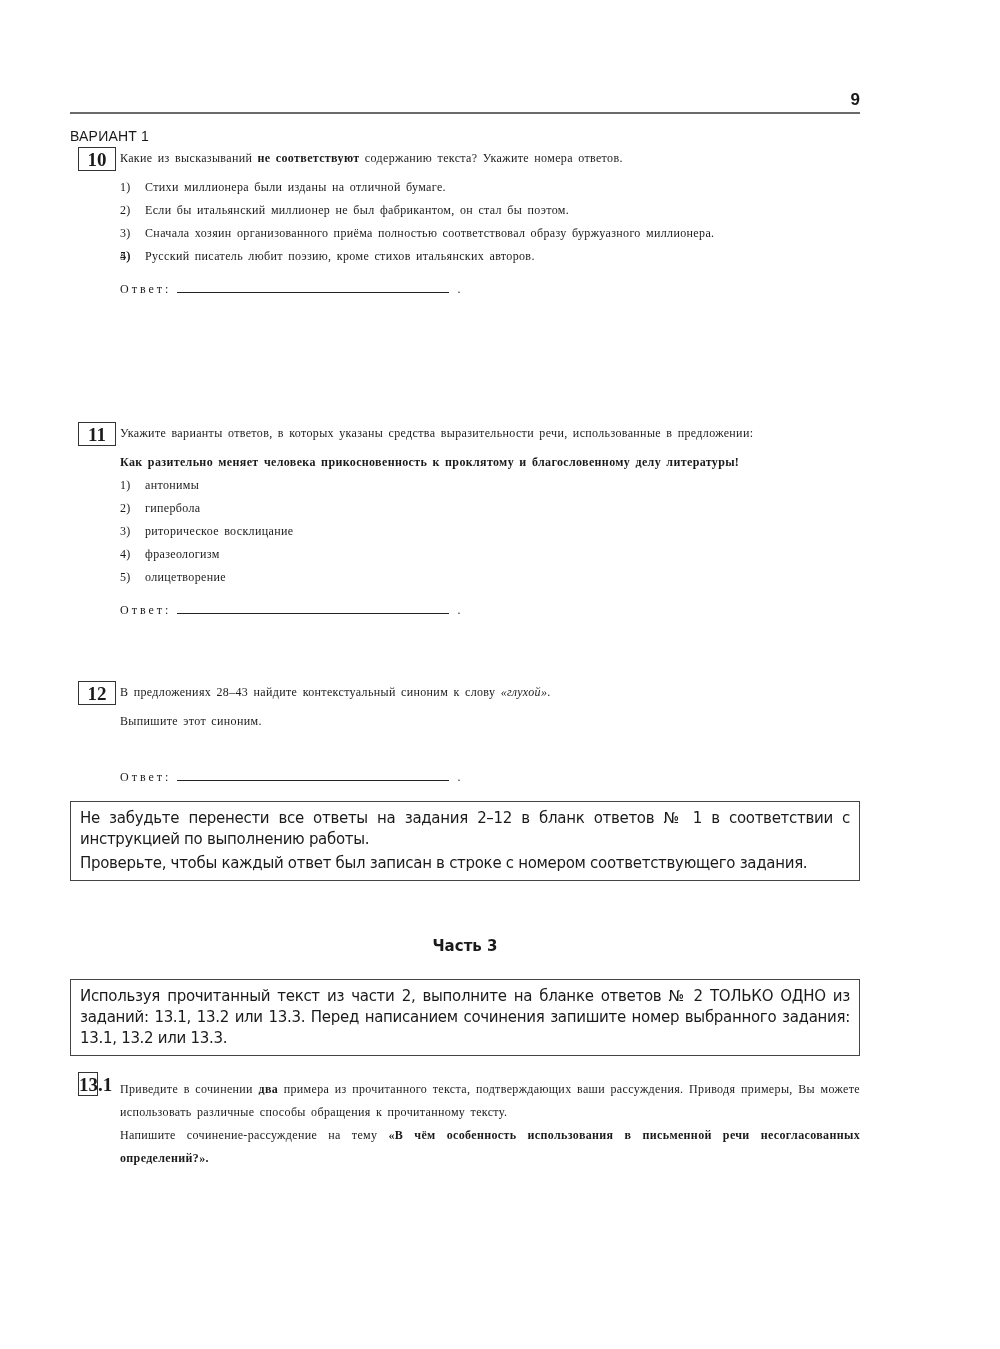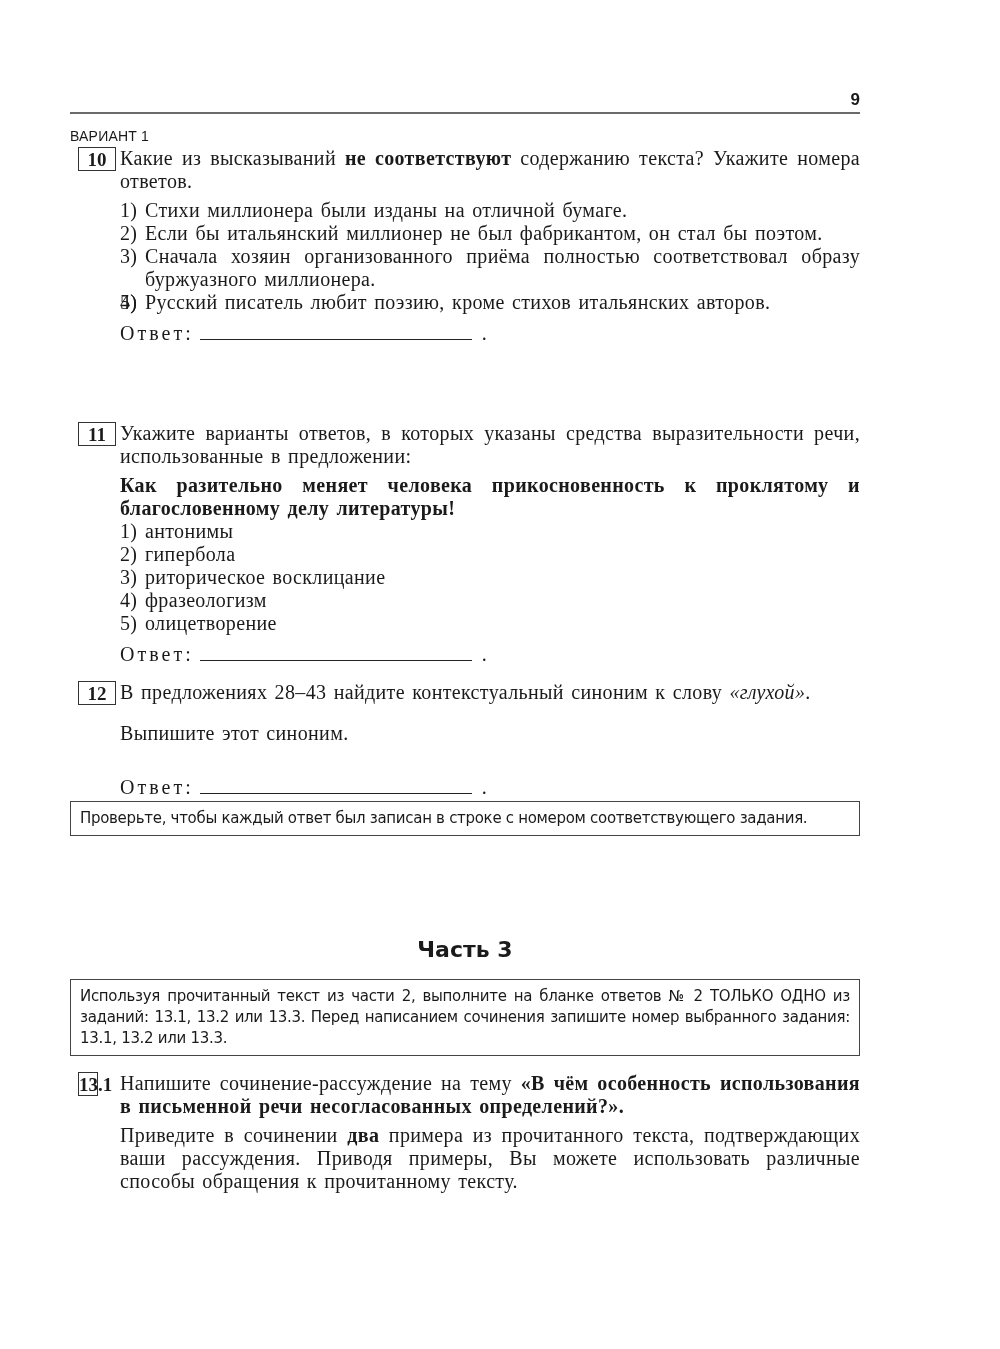--- a/index.html
+++ b/index.html
@@ -61,21 +61,21 @@
       font-family: "Liberation Serif", serif;
       font-weight: bold;
       font-size: 19px;
       line-height: 24px;
       text-align: center;
       box-sizing: border-box;
     }
     .task-body {
       margin-left: 50px;
       font-family: "Liberation Serif", serif;
-      font-size: 20px;
+      font-size: 12px;
       line-height: 23px;
       text-align: justify;
       letter-spacing: 0.35px;
       word-spacing: 2px;
     }
     .task-body p {
       margin: 0;
     }
     .list {
       margin: 6px 0 0 0;
@@ -128,21 +128,21 @@
       margin-top: 3px;
     }
     .part-title {
       position: absolute;
       left: 0;
       top: 937px;
       width: 790px;
       text-align: center;
       font-family: "DejaVu Sans", sans-serif;
       font-weight: bold;
-      font-size: 22px;
+      font-size: 15px;
     }
     .num-box-wide {
       width: 20px;
     }
   </style>
 </head>
 <body>
 
 <div class="page">
 
@@ -183,38 +183,39 @@
       <div class="answer-line">
         <span>Ответ:</span><span class="blank"></span><span> .</span>
       </div>
     </div>
   </div>
 
   <div class="task" style="top:681px;">
     <div class="task-num">12</div>
     <div class="task-body">
       <p><span>В предложениях 28–43 найдите контекстуальный синоним к слову </span><i>«глухой»</i><span>.</span></p>
-      <p style="margin-top:18px;">Выпишите этот синоним.</p>
+      <p style="margin-top:6px;">Выпишите этот синоним.</p>
       <div class="answer-line" style="margin-top:31px;">
         <span>Ответ:</span><span class="blank"></span><span> .</span>
       </div>
     </div>
   </div>
 
   <div class="notice" style="top:801px;">
+    <p>Не забудьте перенести все ответы на задания 2–12 в бланк ответов № 1 в соответствии с инструкцией по выполнению работы.</p>
     <p>Проверьте, чтобы каждый ответ был записан в строке с номером соответствующего задания.</p>
   </div>
 
   <div class="part-title">Часть 3</div>
 
   <div class="notice" style="top:979px;">
     <p>Используя прочитанный текст из части 2, выполните на бланке ответов № 2 ТОЛЬКО ОДНО из заданий: 13.1, 13.2 или 13.3. Перед написанием сочинения запишите номер выбранного задания: 13.1, 13.2 или 13.3.</p>
   </div>
 
   <div class="task" style="top:1072px;">
     <div class="task-num num-box-wide">13.1</div>
     <div class="task-body">
+      <p style="margin-top:6px;"><span>Приведите в сочинении </span><b>два</b><span> примера из прочитанного текста, подтверждающих ваши рассуждения. Приводя примеры, Вы можете использовать различные способы обращения к прочитанному тексту.</span></p>
       <p><span>Напишите сочинение-рассуждение на тему </span><b>«В чём особенность использования в письменной речи несогласованных определений?».</b></p>
-      <p style="margin-top:6px;"><span>Приведите в сочинении </span><b>два</b><span> примера из прочитанного текста, подтверждающих ваши рассуждения. Приводя примеры, Вы можете использовать различные способы обращения к прочитанному тексту.</span></p>
     </div>
   </div>
 
 </div>
 
 </body></html>

